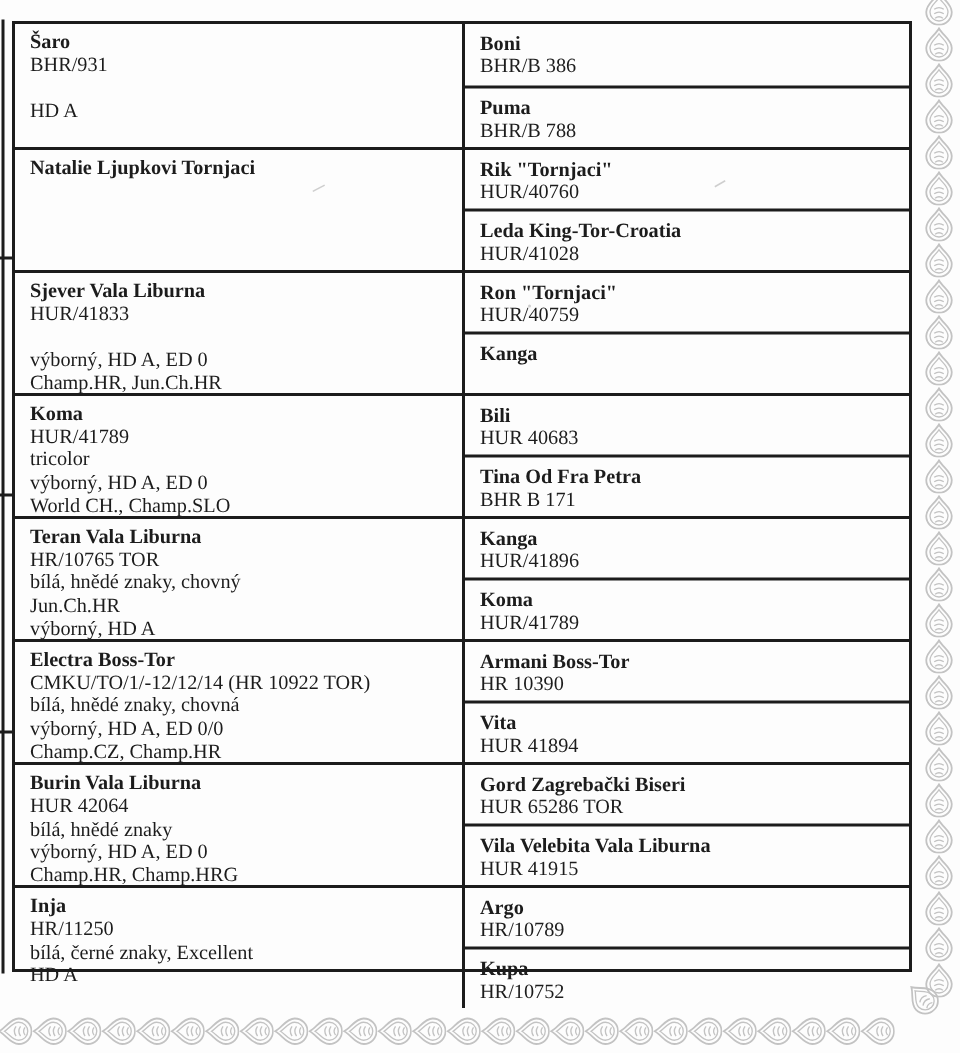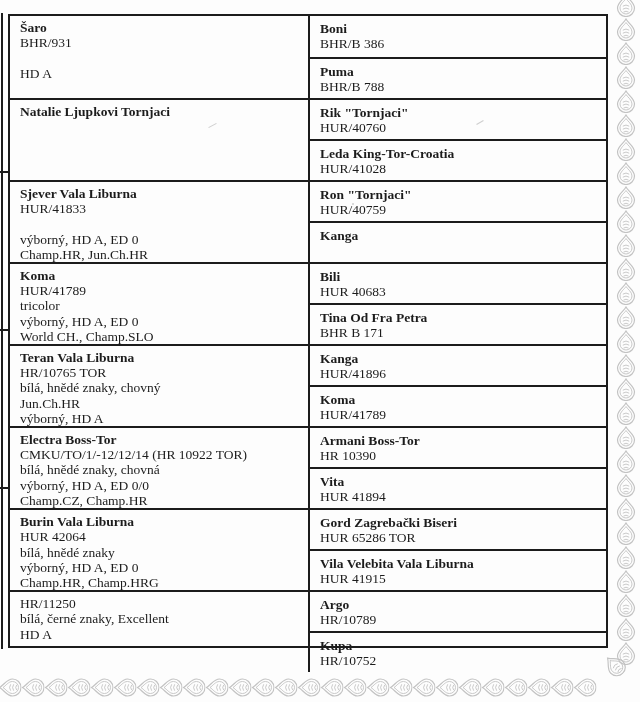--- a/index.html
+++ b/index.html
@@ -89,20 +89,21 @@
         <div class="line">Champ.CZ, Champ.HR</div>
       </div>
       <div class="cell">
         <div class="name">Burin Vala Liburna</div>
         <div class="line">HUR 42064</div>
         <div class="line">bílá, hnědé znaky</div>
         <div class="line">výborný, HD A, ED 0</div>
         <div class="line">Champ.HR, Champ.HRG</div>
       </div>
       <div class="cell">
+        <div class="name">Inja</div>
         <div class="line">HR/11250</div>
         <div class="line">bílá, černé znaky, Excellent</div>
         <div class="line">HD A</div>
       </div>
     </div>
   <div class="col right" id="right-col">
       <div class="cell">
         <div class="name">Boni</div>
         <div class="line">BHR/B 386</div>
       </div>

